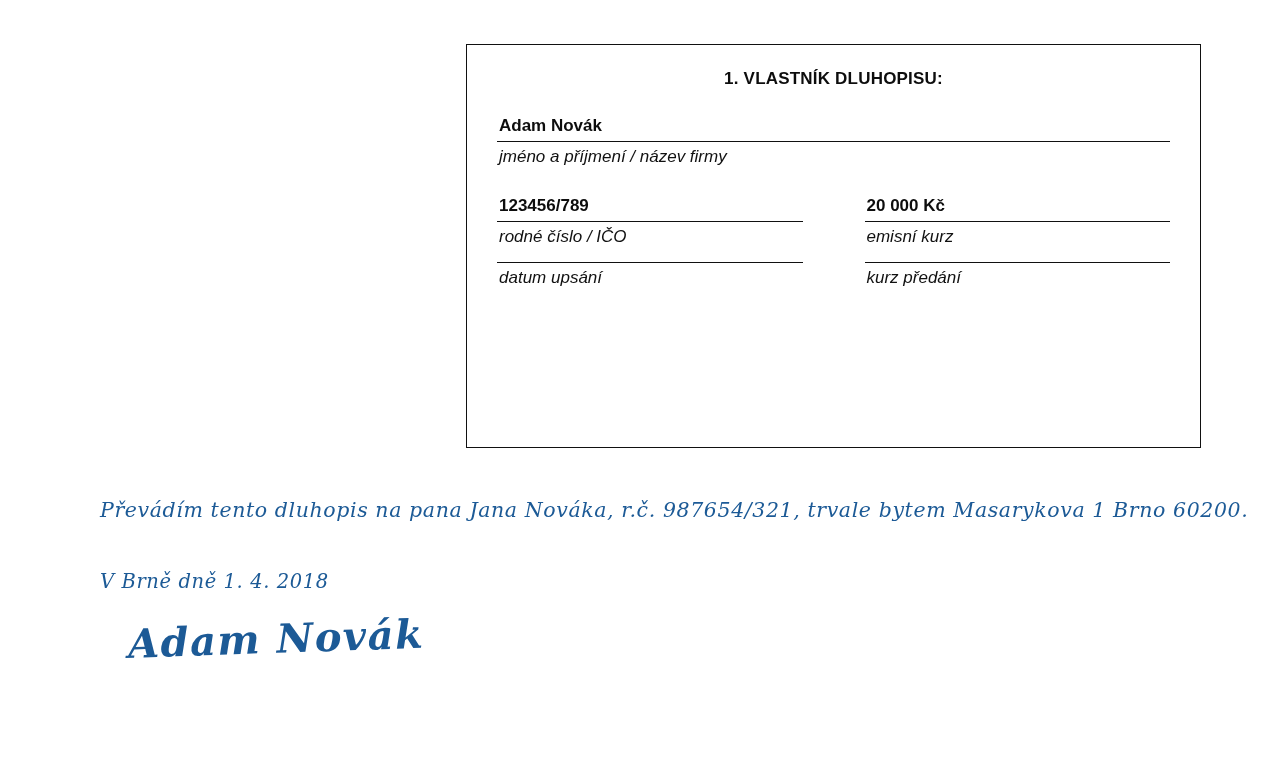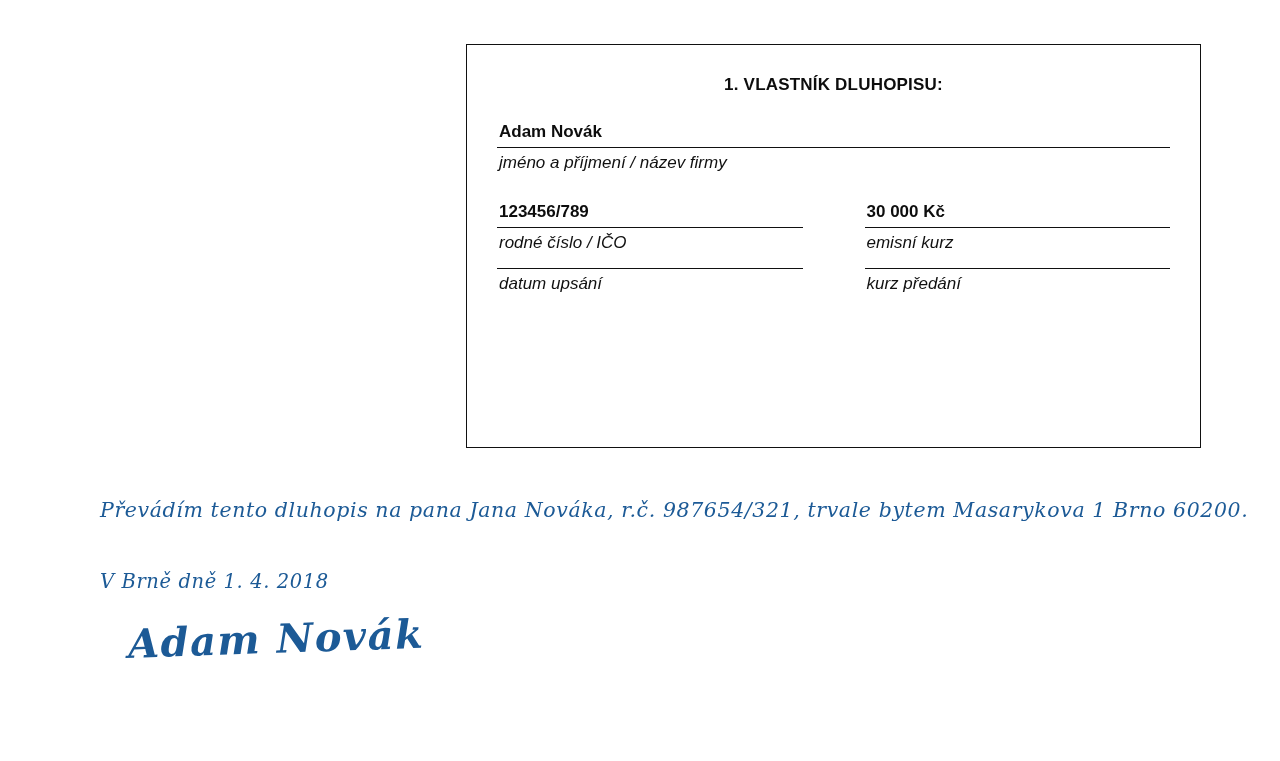--- a/index.html
+++ b/index.html
@@ -26,21 +26,21 @@
     border: 1.5px solid #111111;
     box-sizing: border-box;
     background: #ffffff;
   }
 
   .box-title {
     text-align: center;
     font-weight: bold;
     font-size: 17px;
     letter-spacing: 0.2px;
-    margin-top: 30px;
+    margin-top: 24px;
     color: #0d0d0d;
   }
 
   .fields {
     margin: 26px 30px 0 30px;
   }
 
   .field-row {
     display: flex;
     gap: 62px;
@@ -139,21 +139,21 @@
 
     <div class="spacer-md"></div>
 
     <div class="field-row">
       <div class="field">
         <div class="field-value">123456/789</div>
         <div class="field-rule"></div>
         <div class="field-caption">rodné číslo / IČO</div>
       </div>
       <div class="field">
-        <div class="field-value">30 000 Kč</div>
+        <div class="field-value">20 000 Kč</div>
         <div class="field-rule"></div>
         <div class="field-caption">emisní kurz</div>
       </div>
     </div>
 
     <div class="spacer-md"></div>
 
     <div class="field-row">
       <div class="field">
         <div class="field-rule"></div>

